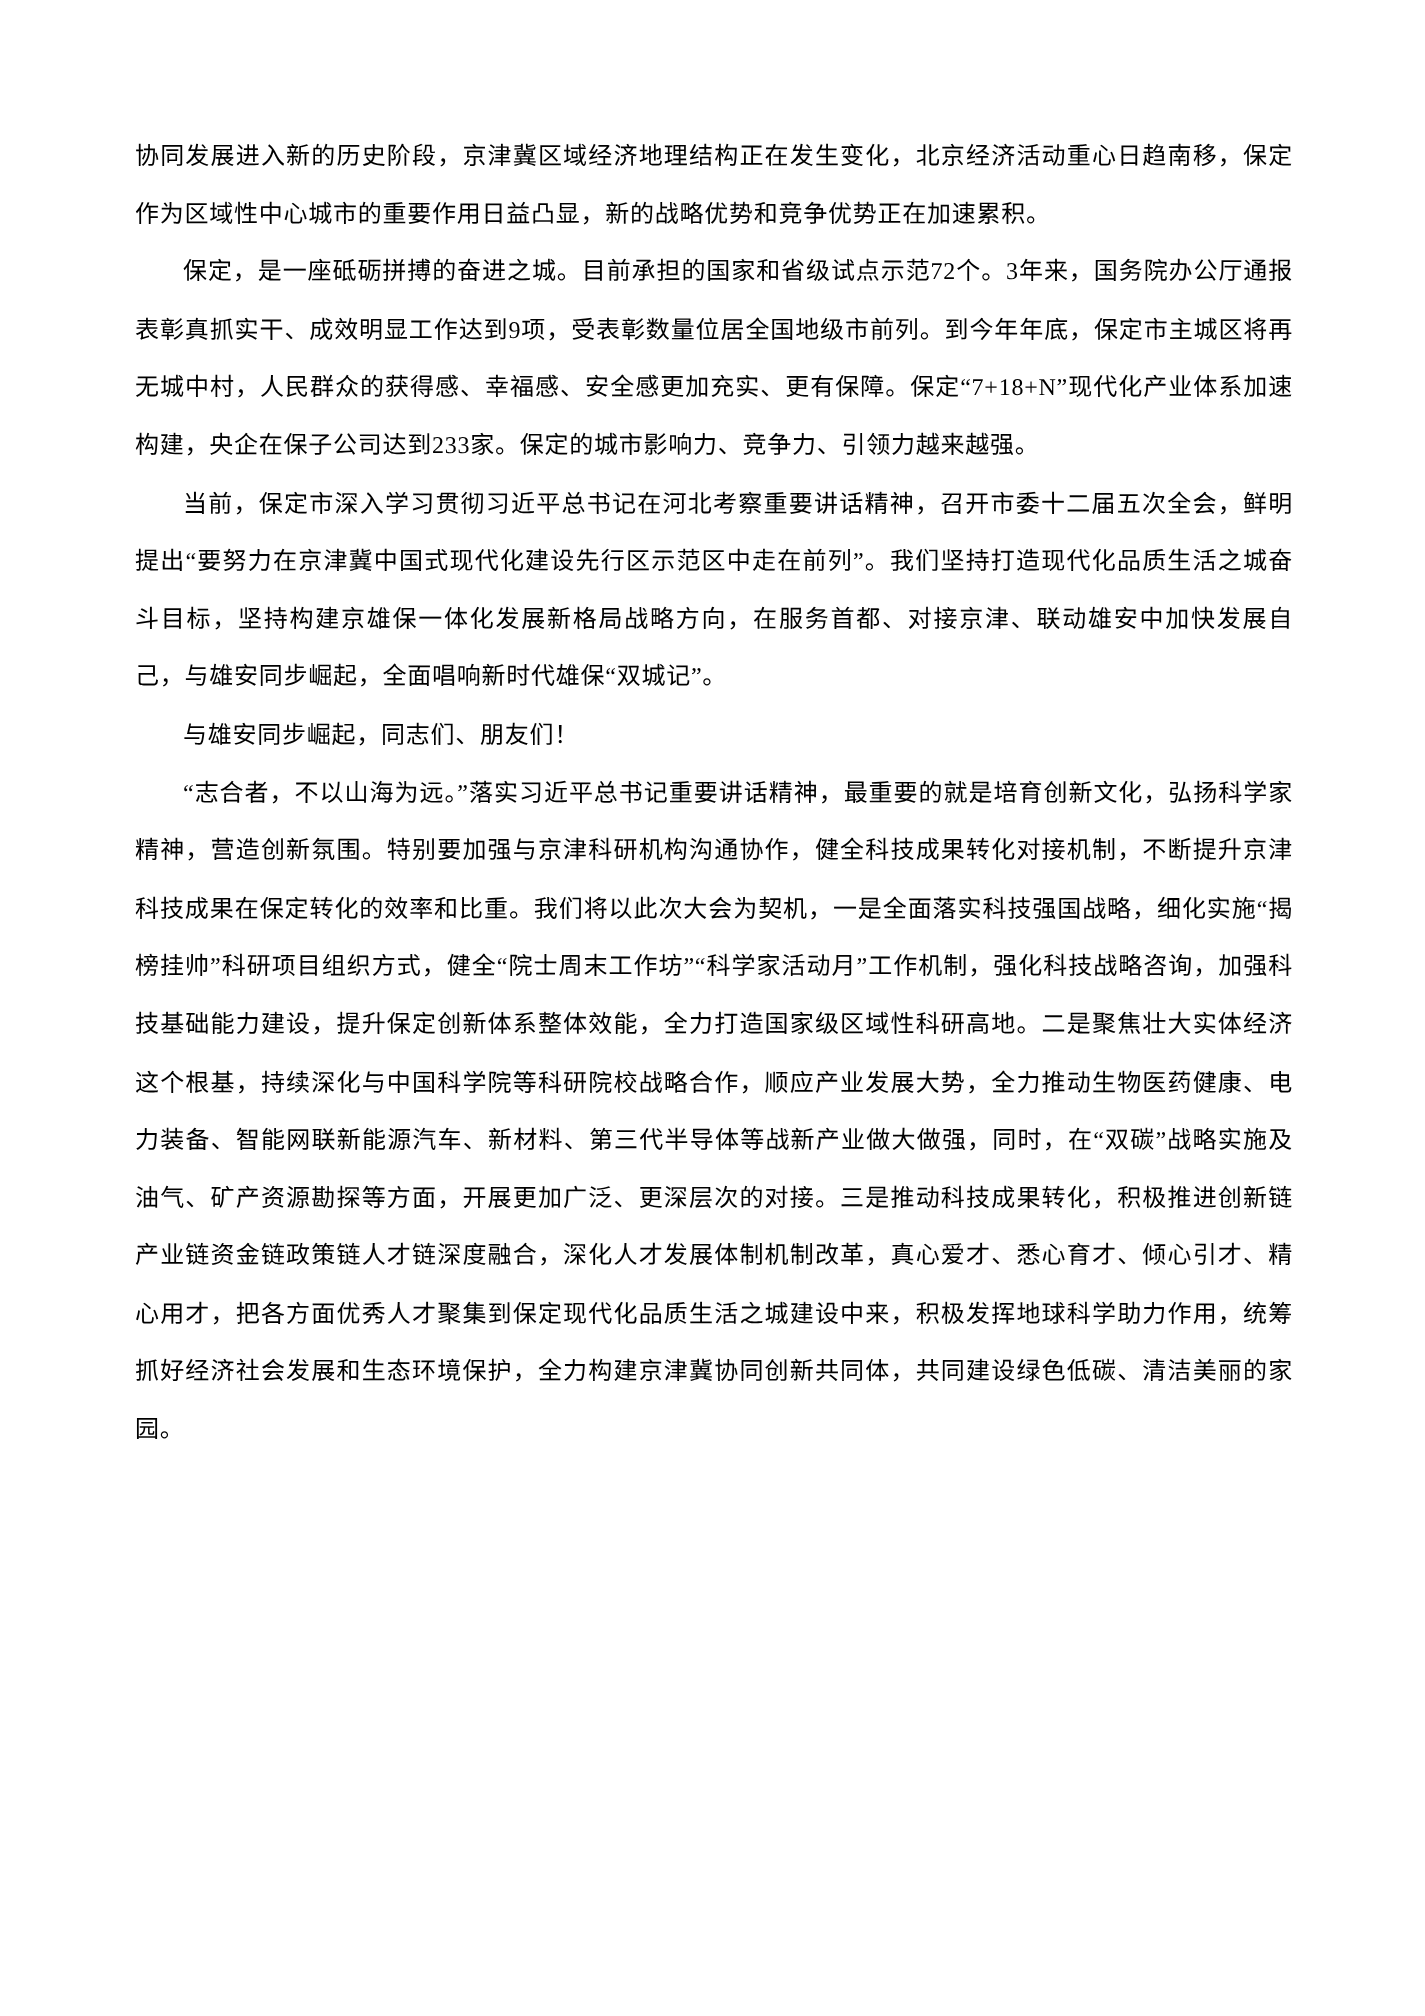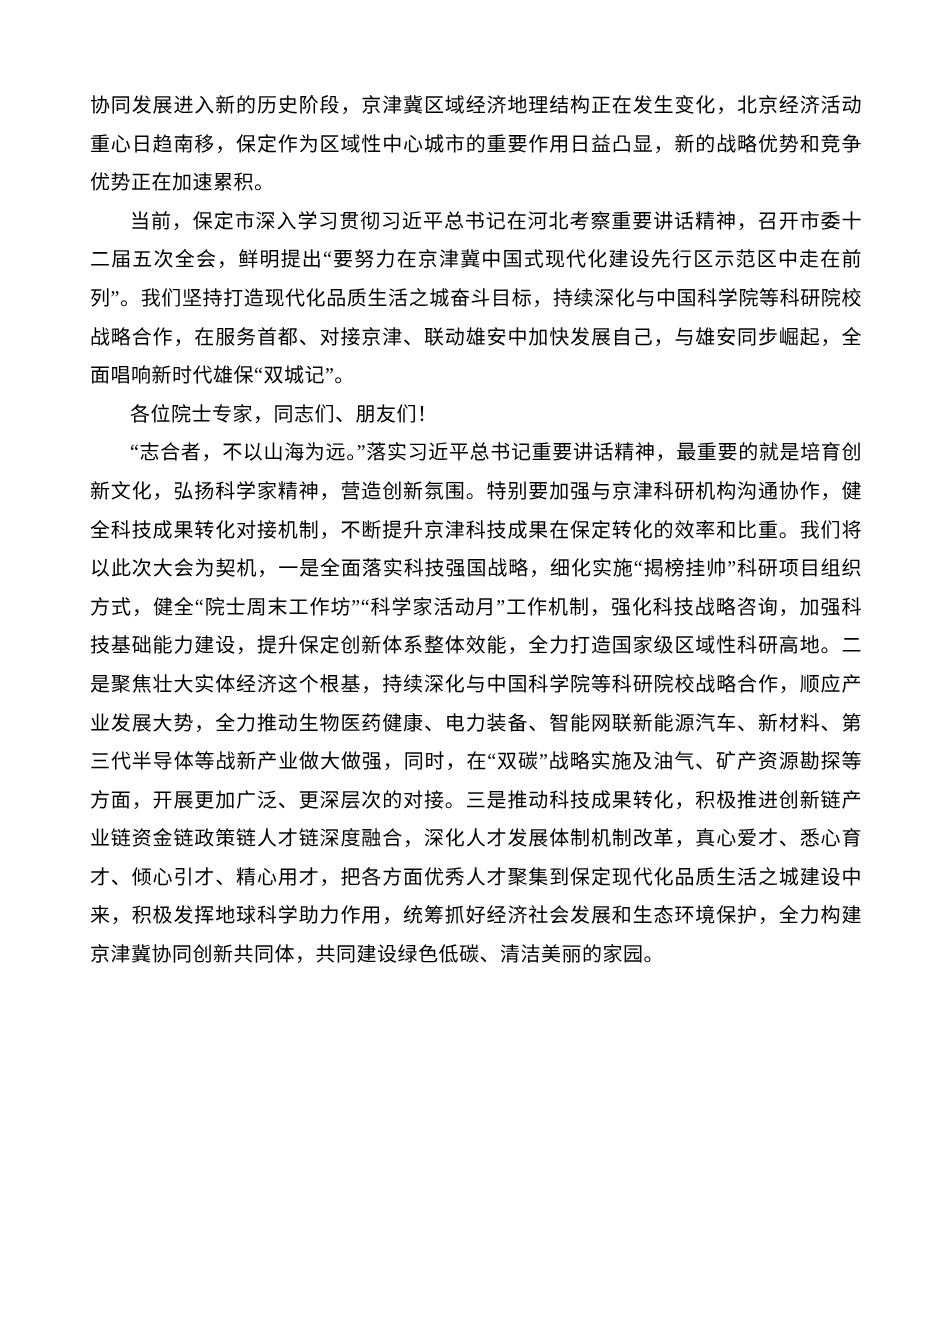--- a/index.html
+++ b/index.html
@@ -20,21 +20,21 @@
     height: 1344px;
     padding: 86px 88px 40px 90px;
     background: #ffffff;
   }
   .doc-body {
     width: 100%;
   }
   p.para {
     margin: 0;
     padding: 0;
-    font-size: 20px;
+    font-size: 16px;
     line-height: 38.6px;
     text-align: justify;
     text-justify: inter-ideograph;
     letter-spacing: 0.5px;
     word-break: break-all;
   }
   p.para.indent {
     text-indent: 2em;
   }
   .run {
@@ -43,17 +43,18 @@
   .run.bold {
     font-weight: 400;
   }
 </style>
 </head>
 <body>
 
 <div class="page">
   <div class="doc-body" id="document-body">
       <p class="para"><span class="run">协同发展进入新的历史阶段，京津冀区域经济地理结构正在发生变化，北京经济活动重心日趋南移，保定作为区域性中心城市的重要作用日益凸显，新的战略优势和竞争优势正在加速累积。</span></p>
-      <p class="para indent"><span class="run">当前，保定市深入学习贯彻习近平总书记在河北考察重要讲话精神，召开市委十二届五次全会，鲜明提出“要努力在京津冀中国式现代化建设先行区示范区中走在前列”。我们坚持打造现代化品质生活之城奋斗目标，持续深化与中国科学院等科研院校战略合作，在服务首都、对接京津、联动雄安中加快发展自己，与雄安同步崛起，全面唱响新时代雄保“双城记”。</span></p>
-      <p class="para indent"><span class="run">各位院士专家，同志们、朋友们！</span></p>
+      <p class="para indent"><span class="run">保定，是一座砥砺拼搏的奋进之城。目前承担的国家和省级试点示范72个。3年来，国务院办公厅通报表彰真抓实干、成效明显工作达到9项，受表彰数量位居全国地级市前列。到今年年底，保定市主城区将再无城中村，人民群众的获得感、幸福感、安全感更加充实、更有保障。保定“7+18+N”现代化产业体系加速构建，央企在保子公司达到233家。保定的城市影响力、竞争力、引领力越来越强。</span></p>
+      <p class="para indent"><span class="run">当前，保定市深入学习贯彻习近平总书记在河北考察重要讲话精神，召开市委十二届五次全会，鲜明提出“要努力在京津冀中国式现代化建设先行区示范区中走在前列”。我们坚持打造现代化品质生活之城奋斗目标，坚持构建京雄保一体化发展新格局战略方向，在服务首都、对接京津、联动雄安中加快发展自己，与雄安同步崛起，全面唱响新时代雄保“双城记”。</span></p>
+      <p class="para indent"><span class="run">与雄安同步崛起，同志们、朋友们！</span></p>
       <p class="para indent"><span class="run">“志合者，不以山海为远。”落实习近平总书记重要讲话精神，最重要的就是培育创新文化，弘扬科学家精神，营造创新氛围。特别要加强与京津科研机构沟通协作，健全科技成果转化对接机制，不断提升京津科技成果在保定转化的效率和比重。我们将以此次大会为契机，</span><span class="run bold">一是全面落实科技强国战略，细化实施“揭榜挂帅”科研项目组织方式，健全“院士周末工作坊”“科学家活动月”工作机制，强化科技战略咨询，加强科技基础能力建设，提升保定创新体系整体效能，全力打造国家级区域性科研高地。二是聚焦壮大实体经济这个根基，持续深化与中国科学院等科研院校战略合作，顺应产业发展大势，全力推动生物医药健康、电力装备、智能网联新能源汽车、新材料、第三代半导体等战新产业做大做强，同时，在“双碳”战略实施及油气、矿产资源勘探等方面，开展更加广泛、更深层次的对接。三是推动科技成果转化，积极推进创新链产业链资金链政策链人才链深度融合，深化人才发展体制机制改革，真心爱才、悉心育才、倾心引才、精心用才，把各方面优秀人才聚集到保定现代化品质生活之城建设中来，积极发挥地球科学助力作用，统筹抓好经济社会发展和生态环境保护，全力构建京津冀协同创新共同体，共同建设绿色低碳、清洁美丽的家园。</span></p>
     </div>
 </div>
 
 </body></html>

